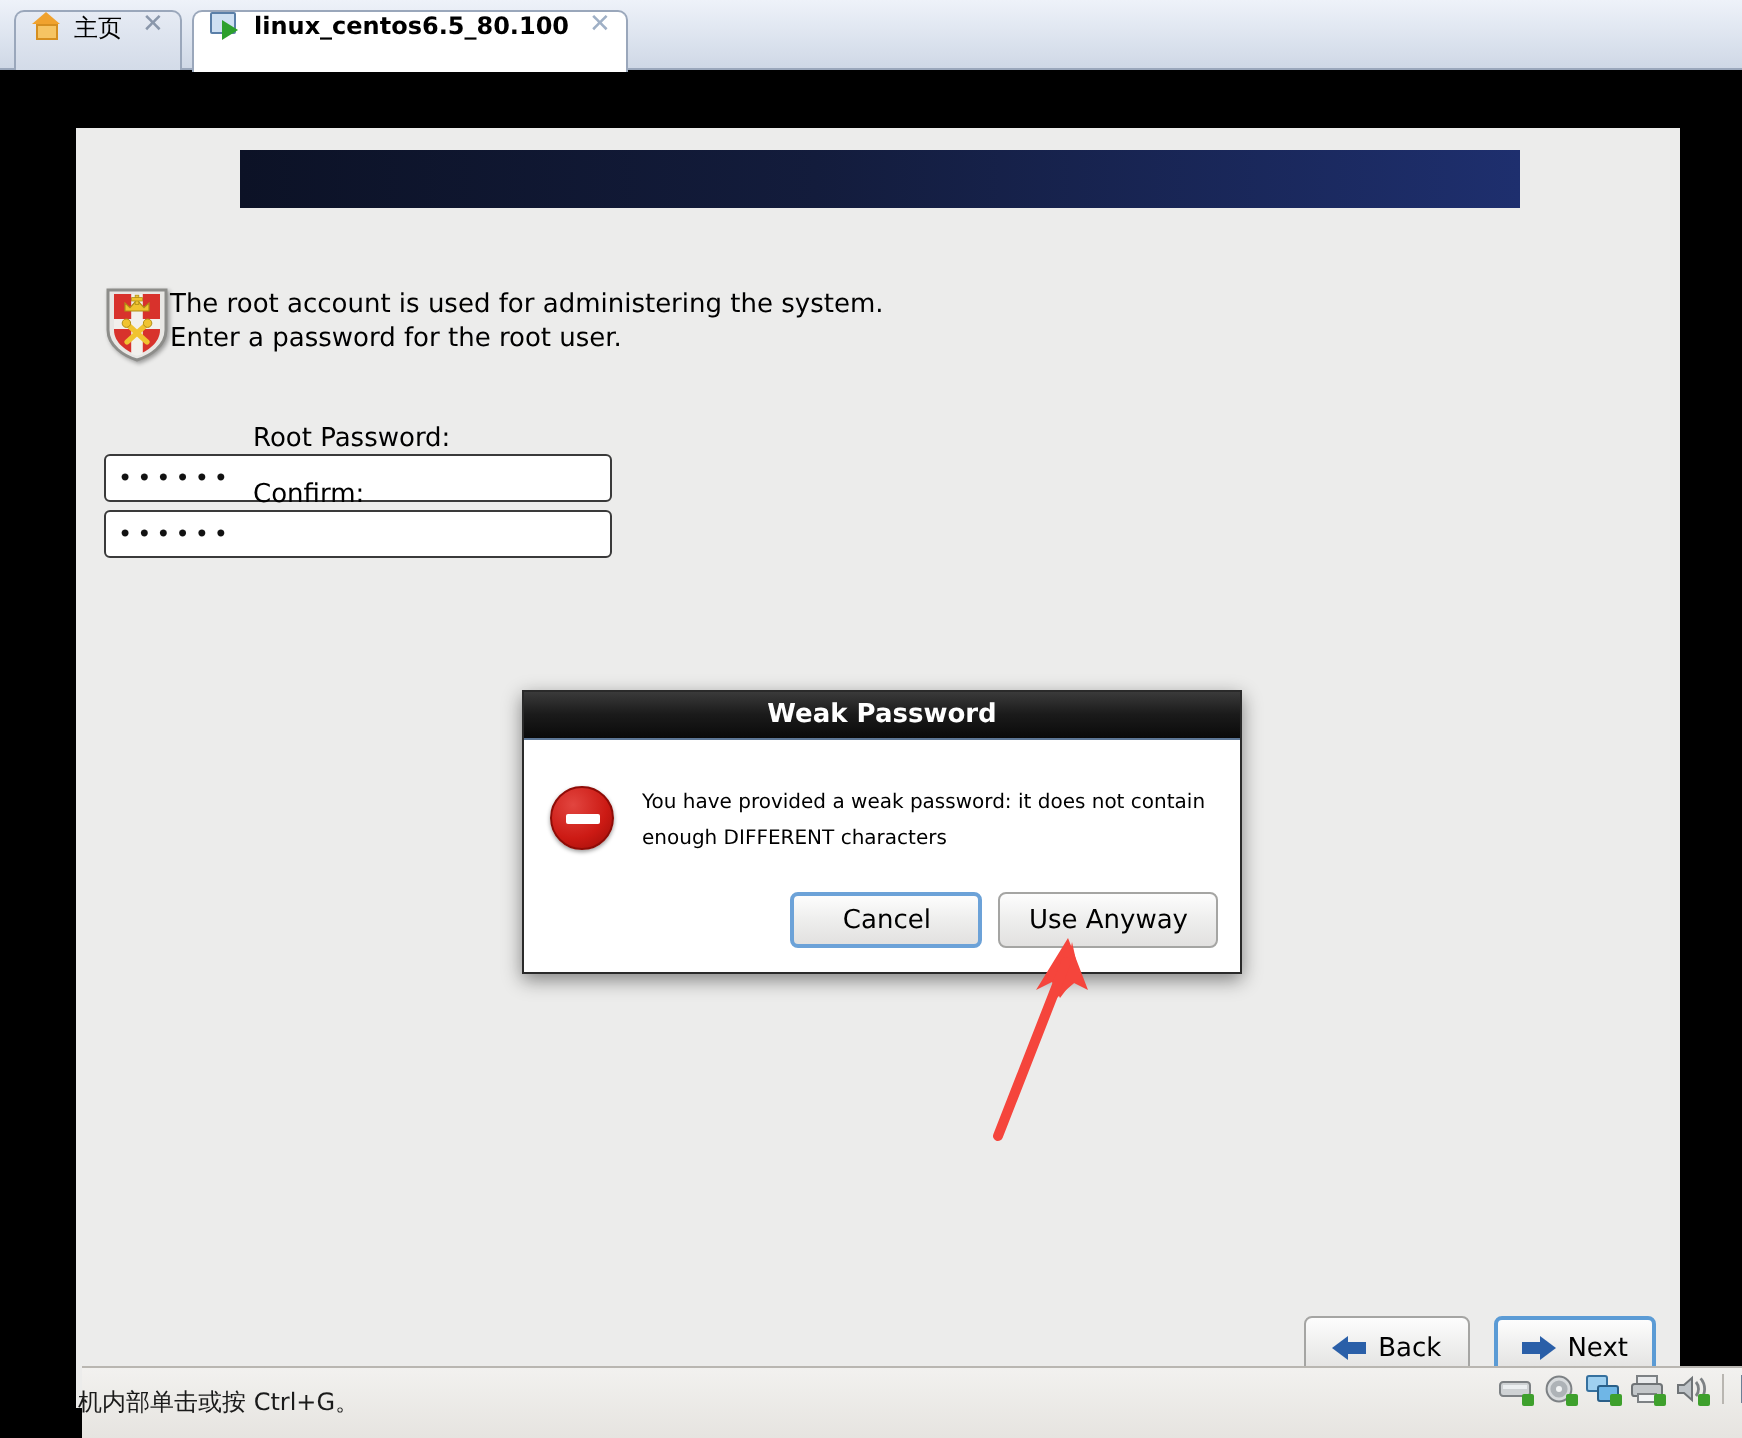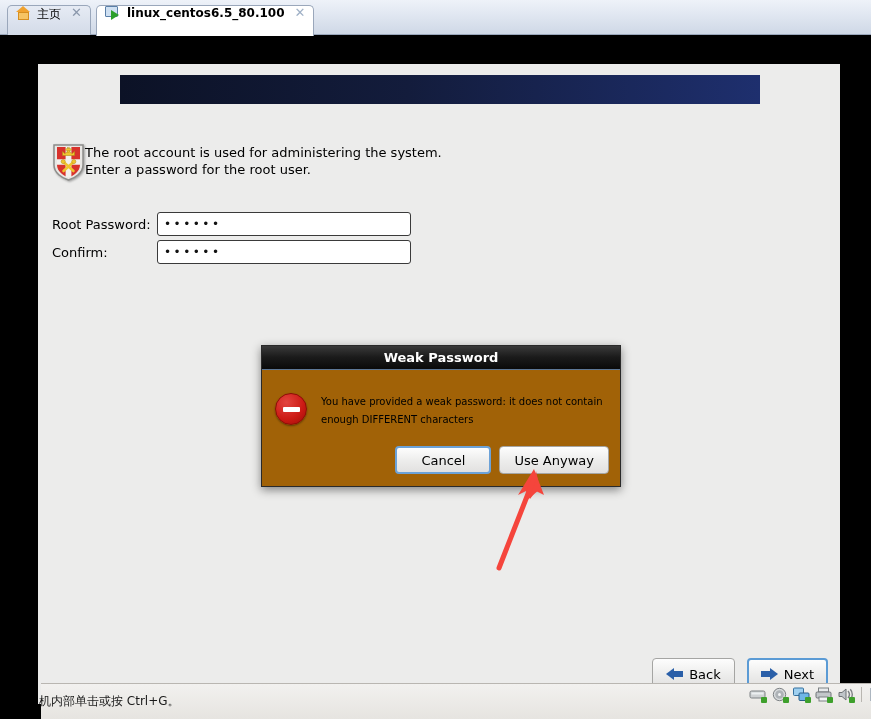--- a/index.html
+++ b/index.html
@@ -87,21 +87,21 @@
     display: flex; align-items: flex-start;
   }
   .shield {
     flex: 0 0 33px; width: 33px; height: 38px; position: relative;
     filter: drop-shadow(1px 1px 1px rgba(0,0,0,.35));
   }
   .intro-text { font-size: 13px; line-height: 17px; color: #000; padding-top: 1px; }
 
   
   .field-row {
-    position: absolute; left: 14px; display: flex; align-items: center;
+    position: absolute; left: 14px; display: flex; align-items: center; flex-direction: column;
   }
   .row-pw { top: 148px; }
   .row-cf { top: 176px; }
   .field-label { width: 105px; font-size: 13px; color: #000; }
   .field-input {
     width: 254px; height: 24px;
     background: #fff; border: 1px solid #3a3a3a; border-radius: 3px;
     display: flex; align-items: center; padding-left: 6px;
     font-size: 12px; letter-spacing: 2.5px; color: #111;
   }
@@ -130,21 +130,21 @@
     border-top: 6.5px solid transparent; border-bottom: 6.5px solid transparent;
     border-left: 8px solid #2a5fa8;
   }
   .arrow-r .tail {
     position: absolute; left: 0; top: 3.5px; width: 10px; height: 6px; background: #2a5fa8;
   }
 
   
   .dialog {
     position: absolute; left: 261px; top: 310px; width: 360px; height: 142px;
-    border: 1px solid #2a2a2a; background: #a16207;
+    border: 1px solid #2a2a2a; background: #ffffff;
     box-shadow: 0 3px 9px rgba(0,0,0,.45);
   }
   .dlg-title {
     height: 24px; width: 100%;
     background: linear-gradient(180deg, #3a3a3a 0%, #1b1b1b 48%, #0a0a0a 100%);
     color: #fff; font-size: 13px; font-weight: bold;
     display: flex; align-items: center; justify-content: center;
     border-bottom: 1px solid #5d7796;
   }
   .dlg-body { position: relative; height: 117px; }

